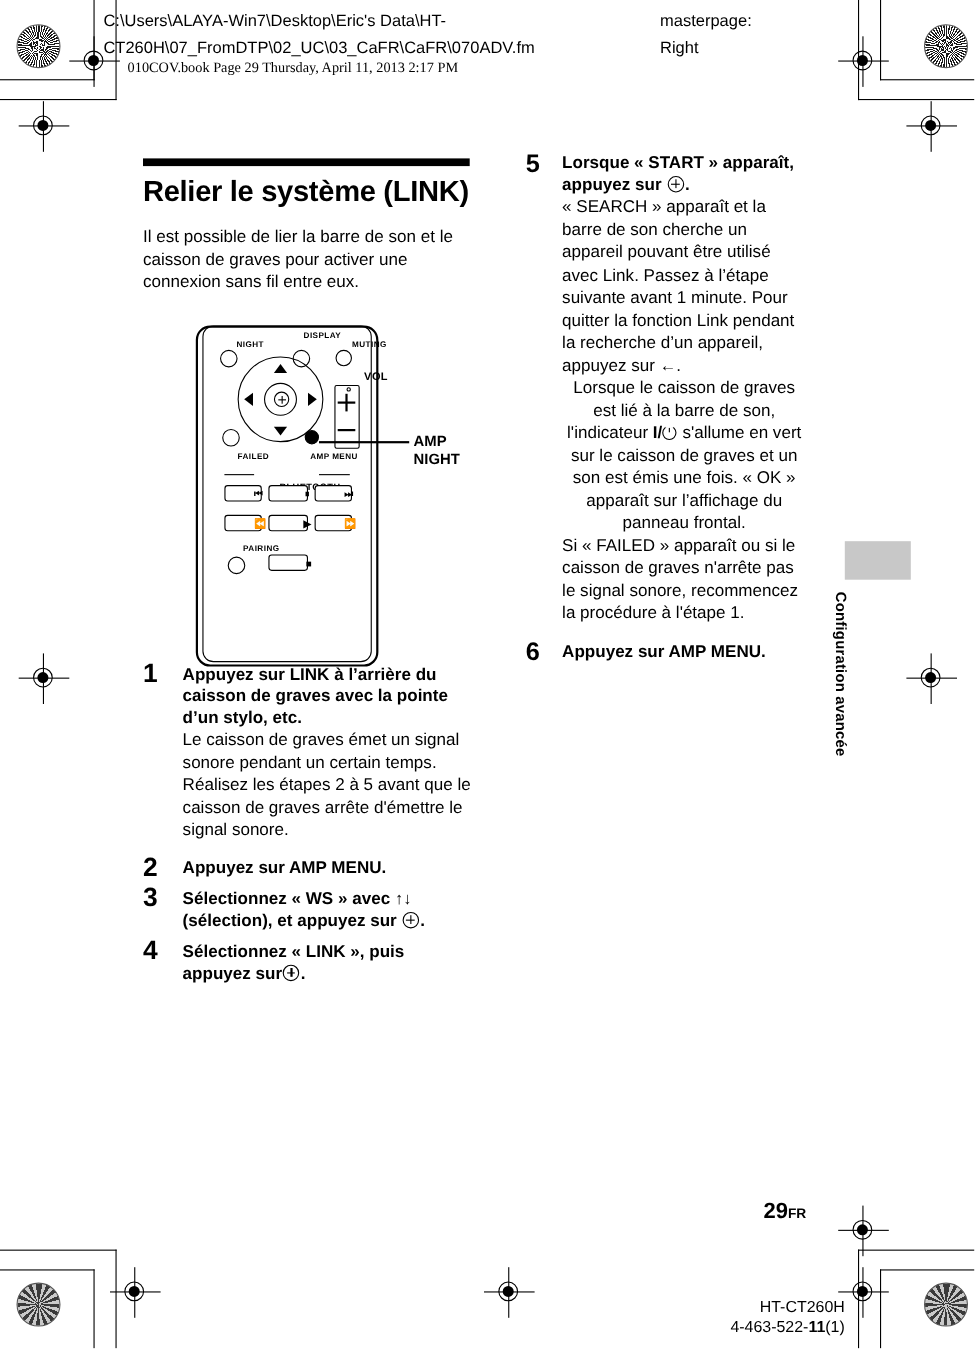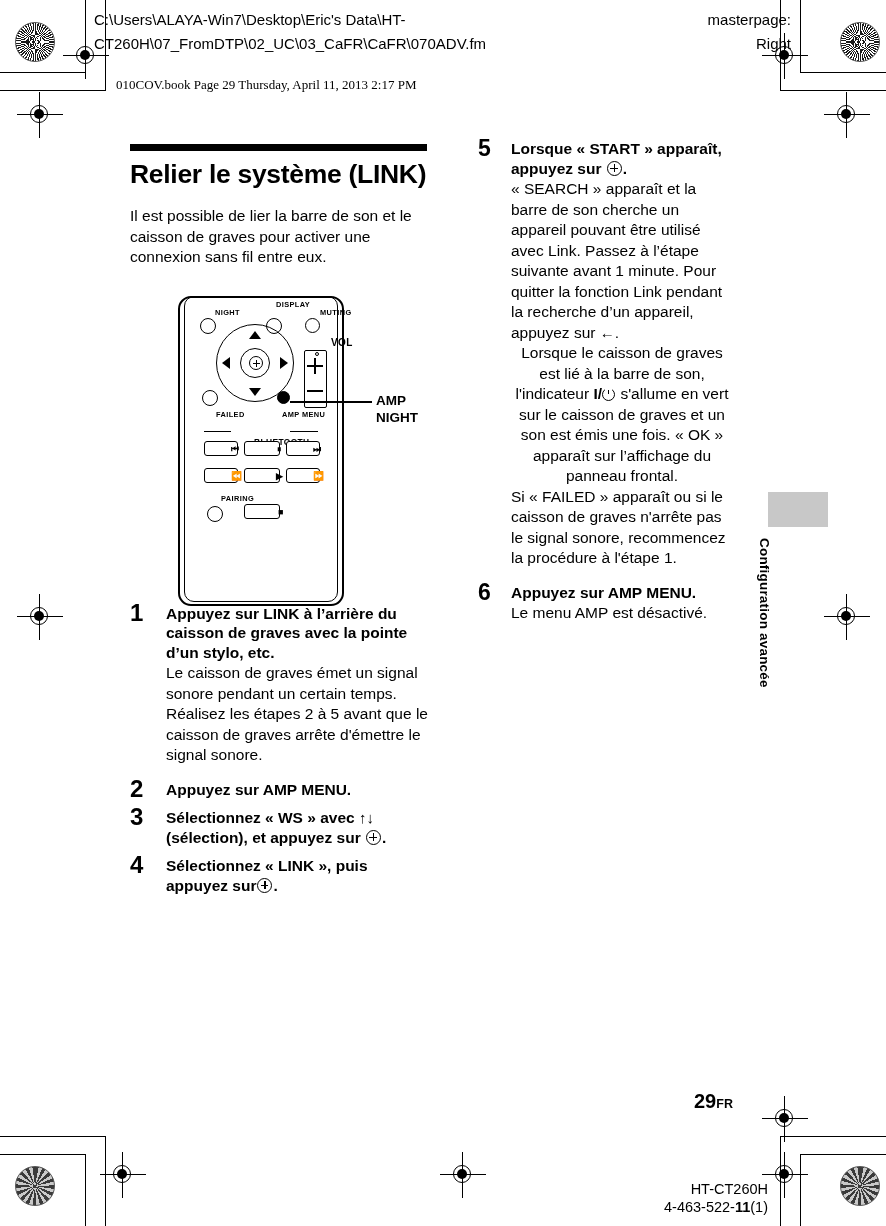--- a/index.html
+++ b/index.html
@@ -79,29 +79,28 @@
     font-family: "Liberation Sans", sans-serif;
     font-size: 15px;
     line-height: 24px;
     color: #000;
     white-space: pre-line;
   }
   .slug-right {
     position: absolute;
     font-size: 15px;
     line-height: 24px;
-    text-align: right;
+    text-align: left;
     white-space: pre-line;
   }
   .bookline {
     position: absolute;
     font-family: "Liberation Serif", serif;
     font-size: 13px;
     white-space: nowrap;
-    margin-top: 24px;
   }
 
   
   .col-left {
     position: absolute;
     left: 130px;
     top: 144px;
     width: 300px;
   }
   .col-right {
@@ -543,21 +542,20 @@
       <span class="num">5</span>
       <p class="head"><span>Lorsque « START » apparaît, appuyez sur </span><span class="glyph-enter"></span><span>.</span></p>
       <p class="body"><span>« SEARCH » apparaît et la barre de son cherche un appareil pouvant être utilisé avec Link. Passez à l’étape suivante avant 1 minute. Pour quitter la fonction Link pendant la recherche d’un appareil, appuyez sur </span><span class="arrow">←</span><span>.</span></p>
       <p class="body" style="margin-top:0;text-align:center;"><span>Lorsque le caisson de graves est lié à la barre de son, l'indicateur </span><span style="font-weight:bold;">I/</span><span class="glyph-power"></span><span> s'allume en vert sur le caisson de graves et un son est émis une fois. « OK » apparaît sur l’affichage du panneau frontal.</span></p>
       <p class="body" style="margin-top:0;"><span>Si « FAILED » apparaît ou si le caisson de graves n'arrête pas le signal sonore, recommencez la procédure à l'étape 1.</span></p>
     </div>
 
     <div class="step" style="margin-top:14px;">
       <span class="num">6</span>
       <p class="head">Appuyez sur AMP MENU.</p>
-      <p class="body">Le menu AMP est désactivé.</p>
     </div>
   </div>
 
   <div class="side-tab"></div>
   <div class="side-text">Configuration avancée</div>
 
   <div class="page-num"><span>29</span><span class="suffix">FR</span></div>
 
   <div class="colophon">
     <div>HT-CT260H</div>

